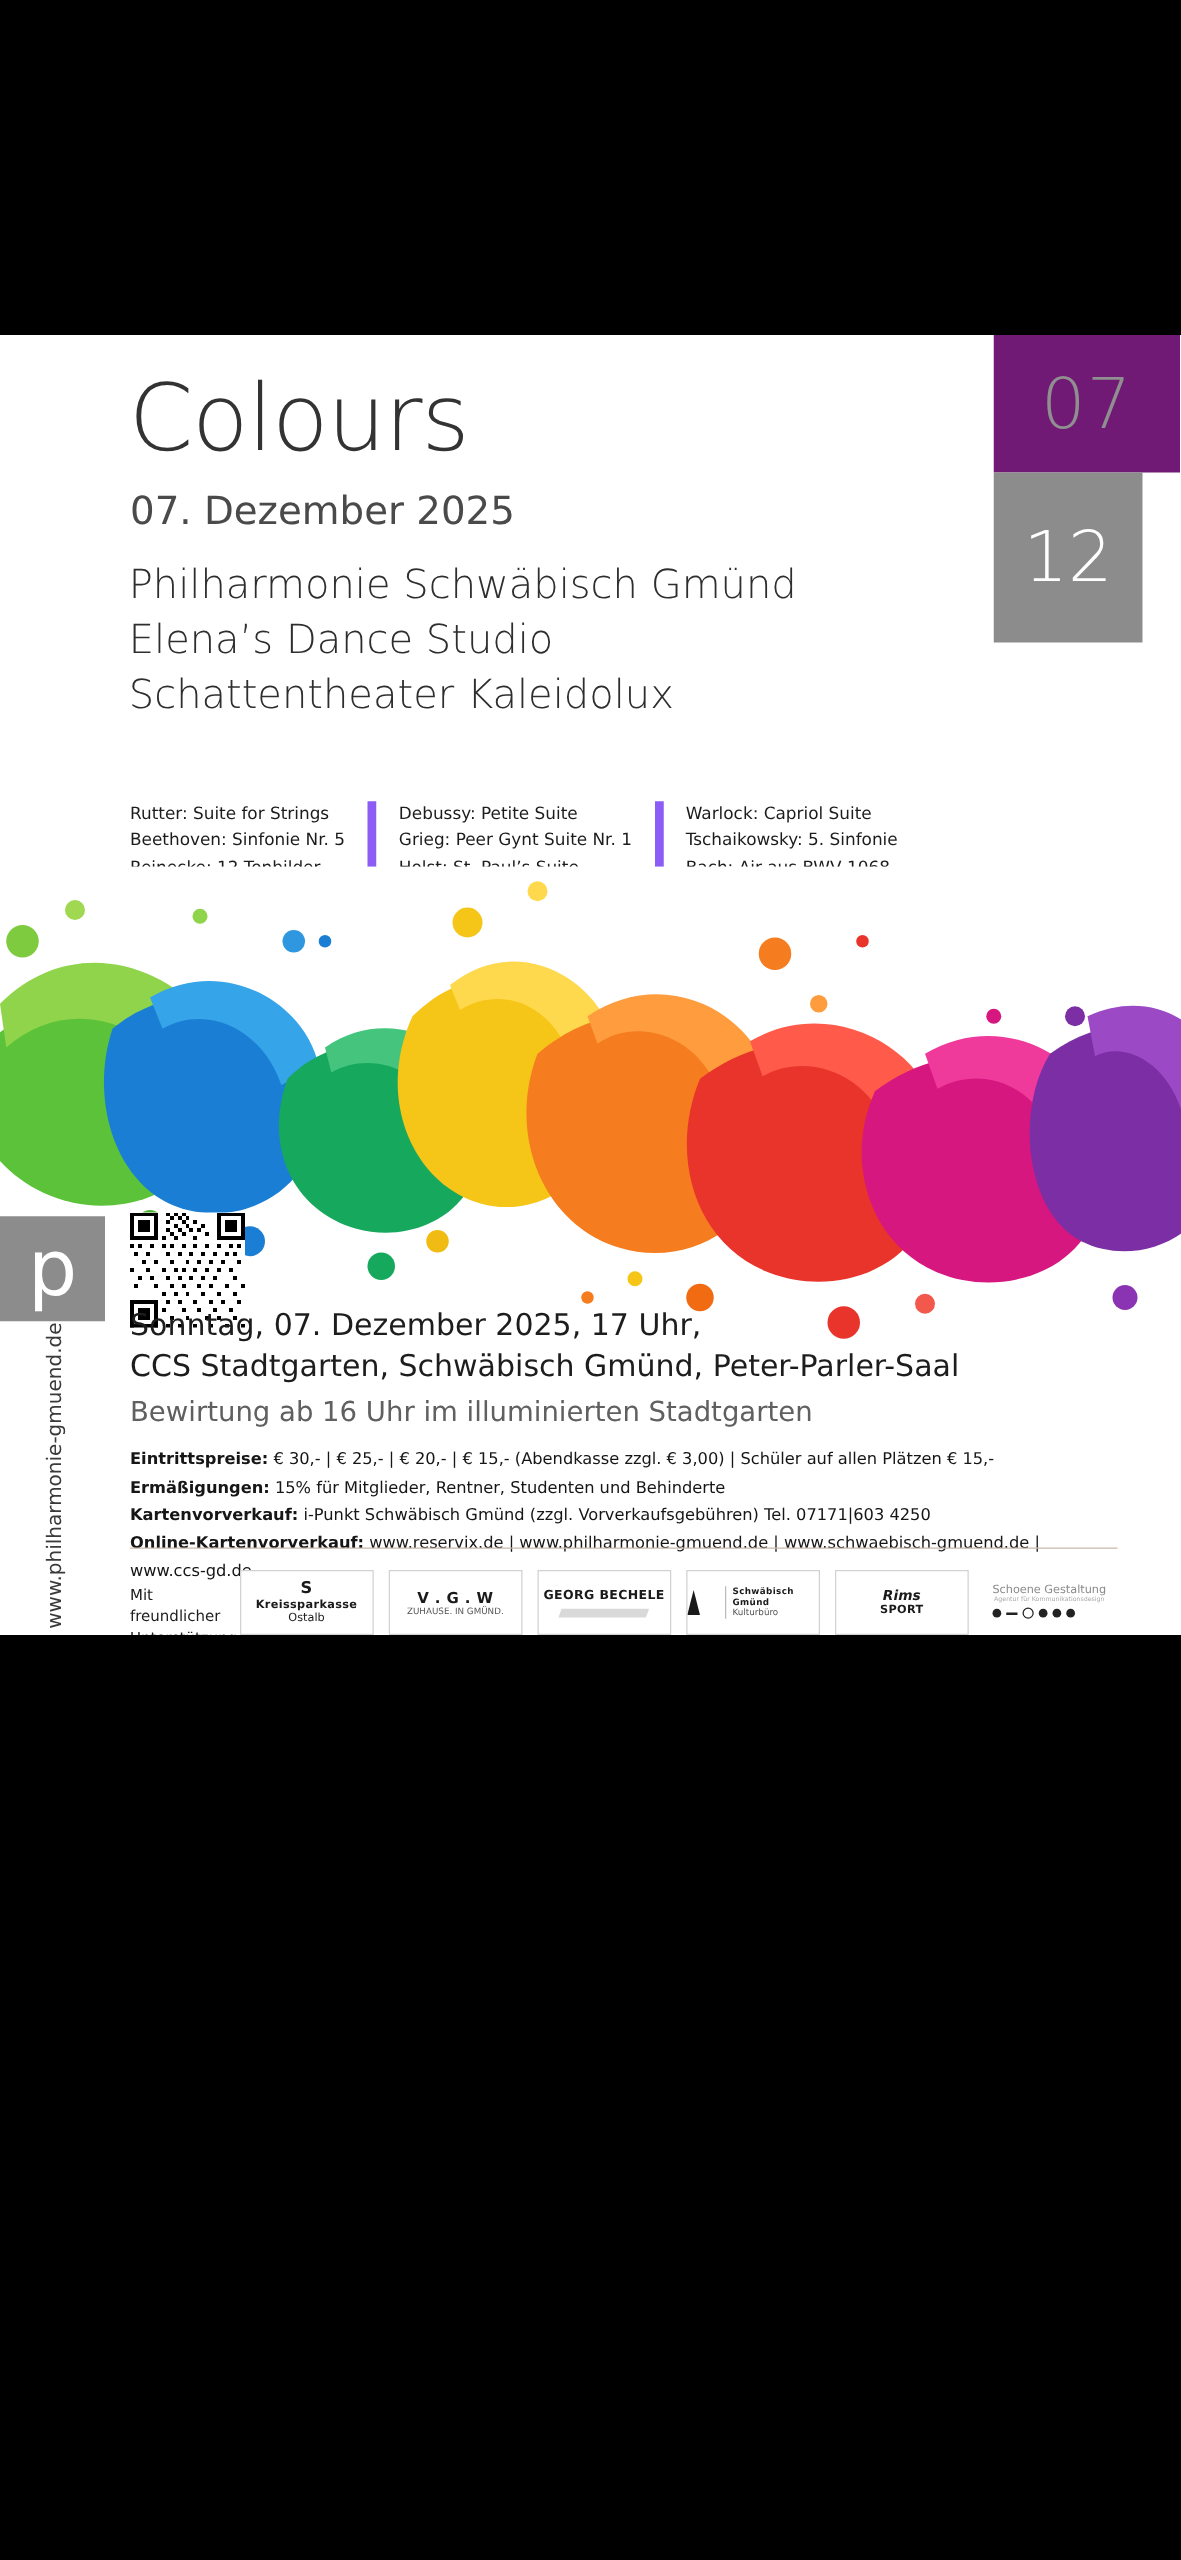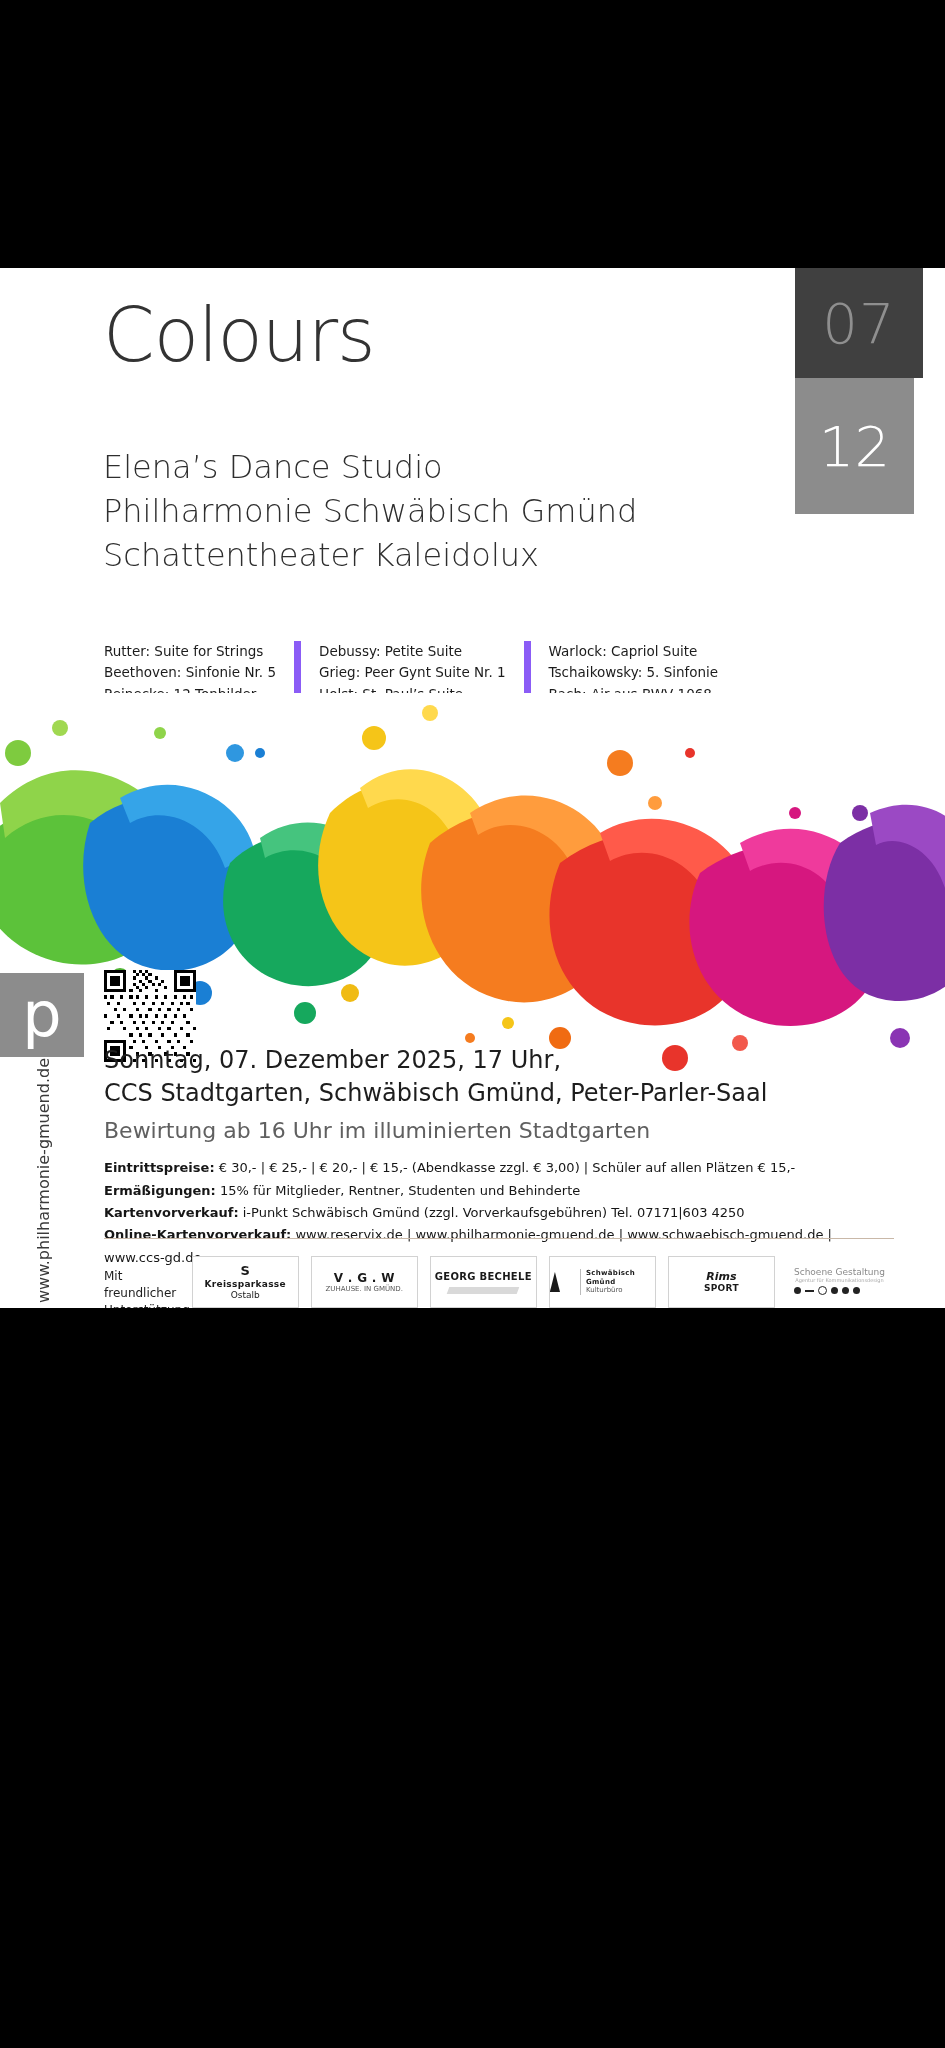--- a/index.html
+++ b/index.html
@@ -34,22 +34,22 @@
   .date-block {
     position: absolute;
     right: 0;
     top: 0;
     width: 150px;
     height: 246px;
   }
   .date-day {
     position: absolute;
     left: 0; top: 0;
-    width: 128px; height: 110px;
-    background: #404040;
+    width: 149px; height: 110px;
+    background: #701a75;
     color: #8f8f8f;
     font-size: 56px;
     font-weight: 300;
     letter-spacing: 1px;
     display: flex;
     align-items: center;
     justify-content: center;
     font-family: "DejaVu Sans", sans-serif;
   }
   .date-month {
@@ -249,24 +249,25 @@
 
 <div class="screen">
   <div class="poster">
 
     <div class="date-block">
       <div class="date-day">07</div>
       <div class="date-month">12</div>
     </div>
 
     <div class="headline">Colours</div>
+    <div class="subdate">07. Dezember 2025</div>
 
     <div class="performers">
+      <div>Philharmonie Schwäbisch Gmünd</div>
       <div>Elena’s Dance Studio</div>
-      <div>Philharmonie Schwäbisch Gmünd</div>
       <div>Schattentheater Kaleidolux</div>
     </div>
 
     <div class="programme">
       <div class="prog-col">
         <div>Rutter: Suite for Strings</div>
         <div>Beethoven: Sinfonie Nr. 5</div>
         <div>Reinecke: 12 Tonbilder</div>
         <div>Tschaikowsky: 4. Sinfonie</div>
       </div>

